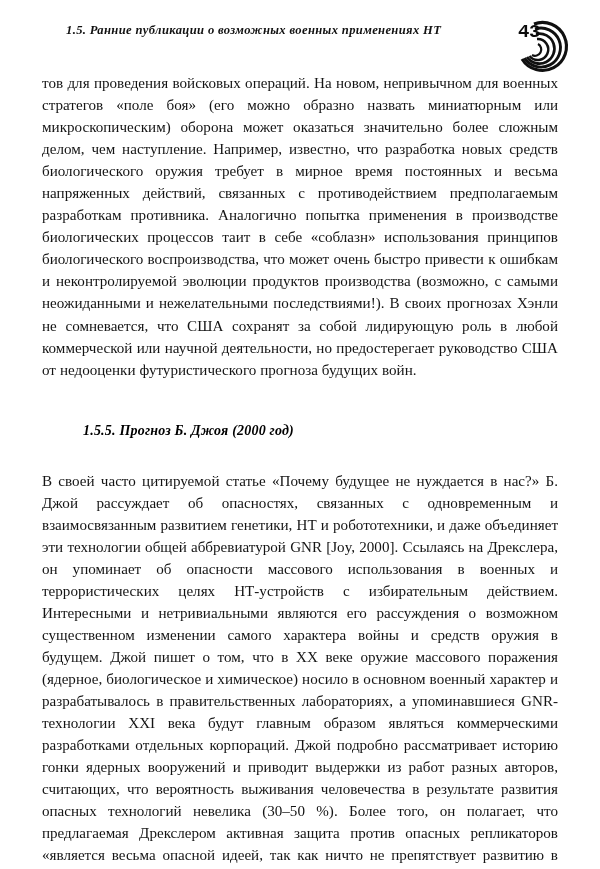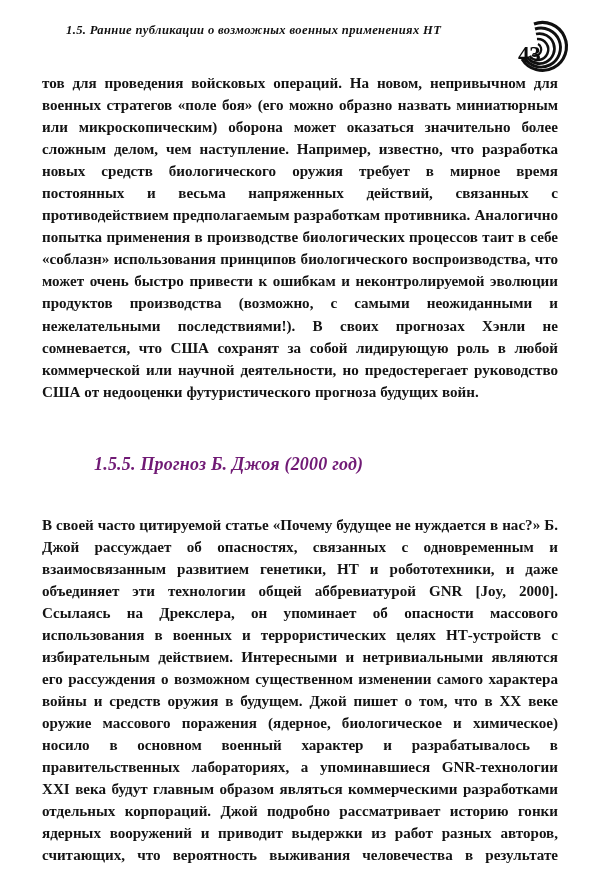--- a/index.html
+++ b/index.html
@@ -45,24 +45,24 @@
   .folio-group {
     position: absolute;
     left: 508px;
     top: 0px;
     width: 72px;
     height: 56px;
   }
   .folio-number {
     position: absolute;
     left: 10px;
-    top: 24px;
-    font-family: Liberation Serif, serif;
+    top: 3px;
+    font-family: Liberation Mono, monospace;
     font-weight: bold;
-    font-size: 23px;
+    font-size: 19px;
     letter-spacing: -0.3px;
     color: #0c0c0c;
     z-index: 3;
   }
   .folio-ornament {
     position: absolute;
     left: 0;
     top: 0;
     width: 72px;
     height: 56px;
@@ -79,31 +79,30 @@
   p.body-par {
     margin: 0;
     font-family: "Liberation Serif", "DejaVu Serif", serif;
     font-size: 15.1px;
     line-height: 22.05px;
     text-align: justify;
     text-align-last: left;
     color: #141414;
     word-spacing: 0.2px;
     hyphens: manual;
-    font-weight: bold;
   }
   .heading {
-    margin: 16px;
+    margin: 5px;
     padding-left: 36px;
     font-family: "Liberation Serif", "DejaVu Serif", serif;
     font-style: italic;
     font-weight: bold;
-    font-size: 18px;
+    font-size: 14px;
     line-height: 22px;
-    color: #701a75;
+    color: #000000;
     letter-spacing: 0.2px;
   }
   .gap-before-heading { height: 34px; }
   .gap-after-heading  { height: 23px; }
 </style>
 </head>
 <body>
 
 <div class="page">
 

